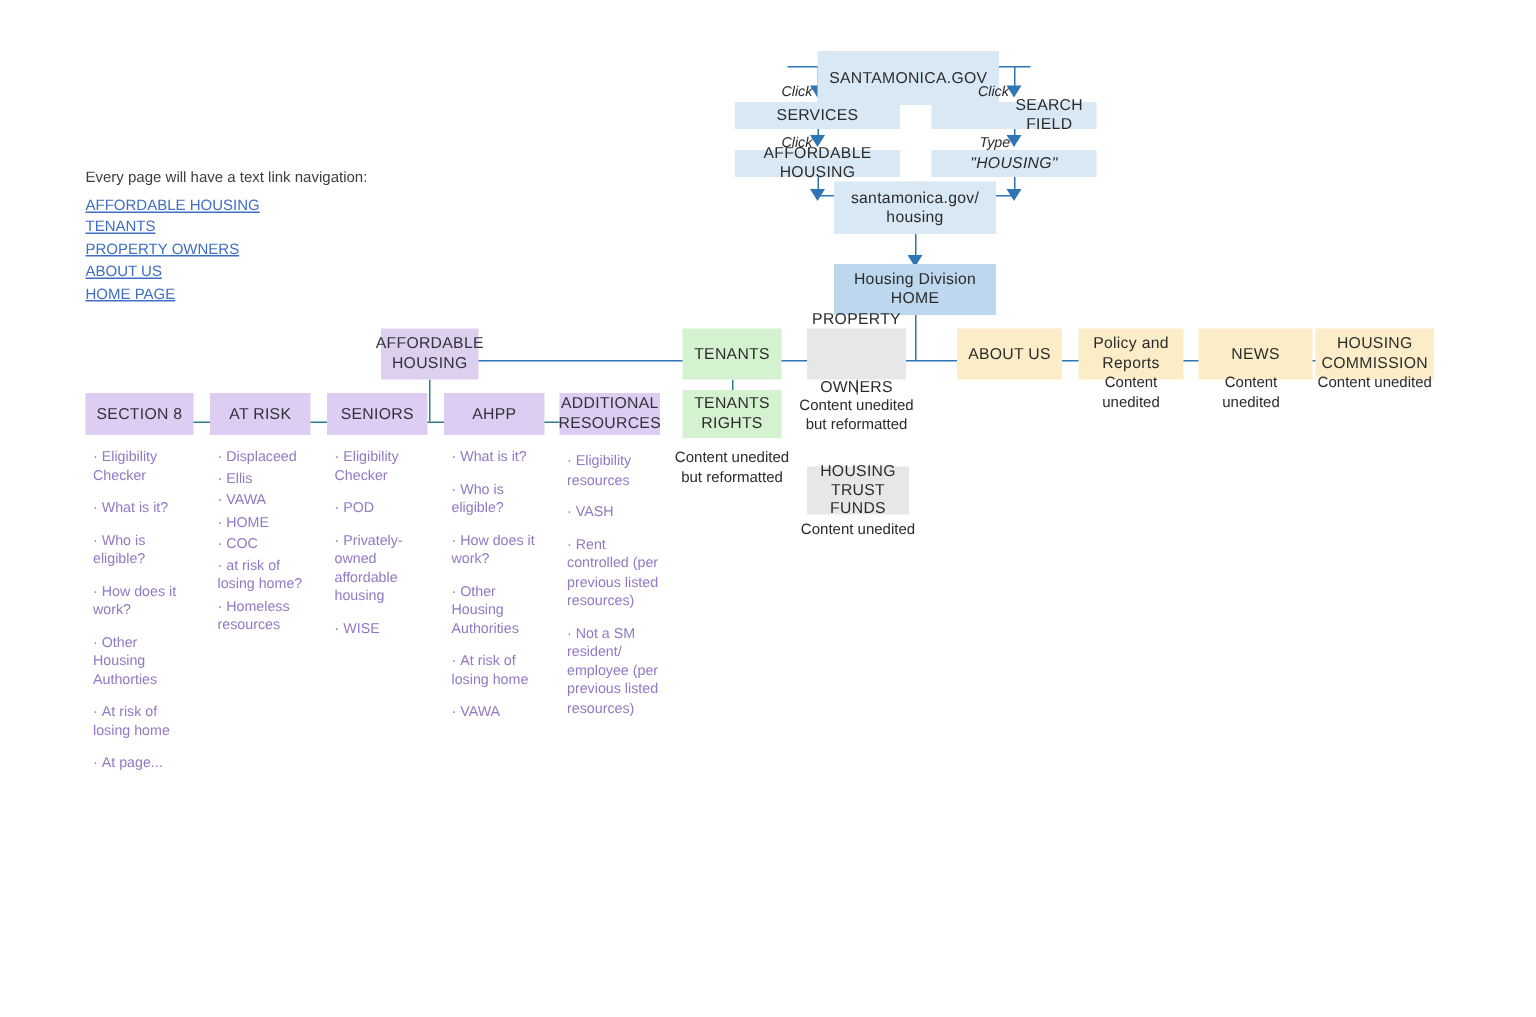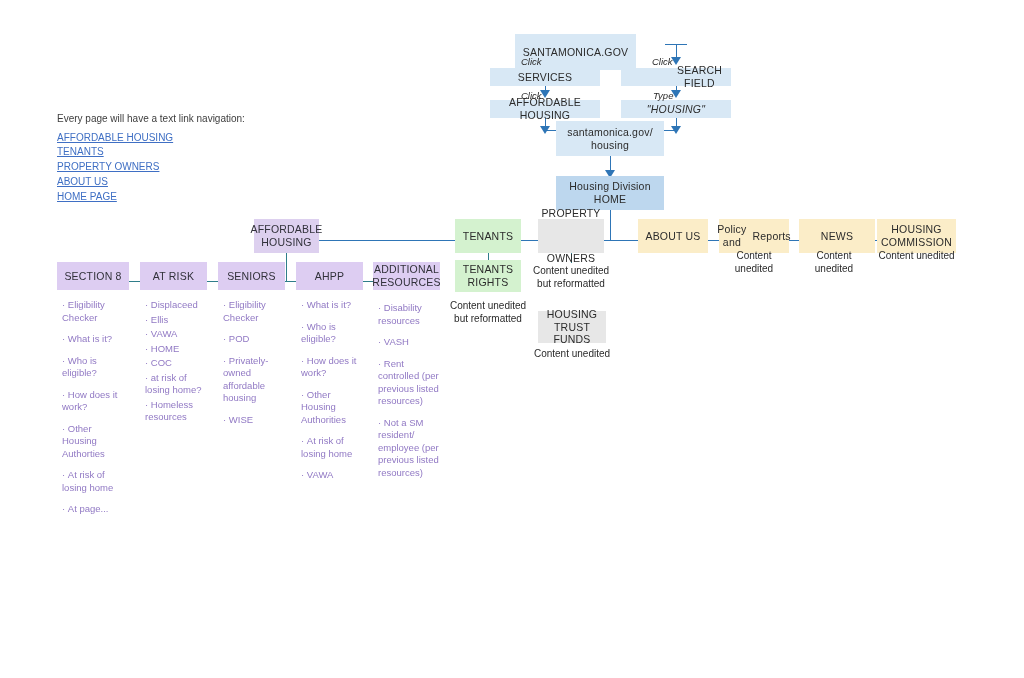--- a/index.html
+++ b/index.html
@@ -81,21 +81,21 @@
   <div class="ln lnv" style="left:545px;top:118px;height:12px;"></div>
   <div class="arrow" style="left:540px;top:126px;"></div>
   <div class="ln lnv" style="left:676px;top:118px;height:12px;"></div>
   <div class="arrow" style="left:671px;top:126px;"></div>
 
   <div class="ln lnv" style="left:610px;top:156px;height:18px;"></div>
   <div class="arrow" style="left:605px;top:170px;"></div>
 
   <div class="ln lnv" style="left:610px;top:210px;height:30px;"></div>
 
-  <div class="node blue" style="left:515px;top:34px;width:121px;height:36px;">
+  <div class="node blue" style="left:545px;top:34px;width:121px;height:36px;">
     <span>SANTAMONICA.GOV</span>
   </div>
 
   <div class="flowlabel" style="left:521px;top:56px;">Click</div>
   <div class="flowlabel" style="left:652px;top:56px;">Click</div>
 
   <div class="node blue" style="left:490px;top:68px;width:110px;height:18px;">
     <span>SERVICES</span>
   </div>
   <div class="node blue" style="left:621px;top:68px;width:110px;height:18px;padding-left:47px;">
@@ -138,21 +138,21 @@
 
   <div class="node gray" style="left:538px;top:219px;width:66px;height:34px;flex-direction:column;gap:32px;">
     <span>PROPERTY</span>
     <span>OWNERS</span>
   </div>
 
   <div class="node yellow" style="left:638px;top:219px;width:70px;height:34px;">
     <span>ABOUT US</span>
   </div>
 
-  <div class="node yellow" style="left:719px;top:219px;width:70px;height:34px;">
+  <div class="node yellow" style="left:719px;top:219px;width:70px;height:34px;flex-direction:column;">
     <span>Policy and</span>
     <span>Reports</span>
   </div>
 
   <div class="node yellow" style="left:799px;top:219px;width:76px;height:34px;">
     <span>NEWS</span>
   </div>
 
   <div class="node yellow" style="left:877px;top:219px;width:79px;height:34px;flex-direction:column;">
     <span>HOUSING</span>
@@ -237,20 +237,20 @@
         <li>What is it?</li>
         <li>Who is eligible?</li>
         <li>How does it work?</li>
         <li>Other Housing Authorities</li>
         <li>At risk of losing home</li>
         <li>VAWA</li>
       </ul>
     </div>
   <div class="bullets" style="left:378px;top:302px;width:62px;">
       <ul>
-        <li>Disability resources</li>
+        <li>Eligibility resources</li>
         <li>VASH</li>
         <li>Rent controlled (per previous listed resources)</li>
         <li>Not a SM resident/ employee (per previous listed resources)</li>
       </ul>
     </div>
 
 </div>
 
 </body></html>

